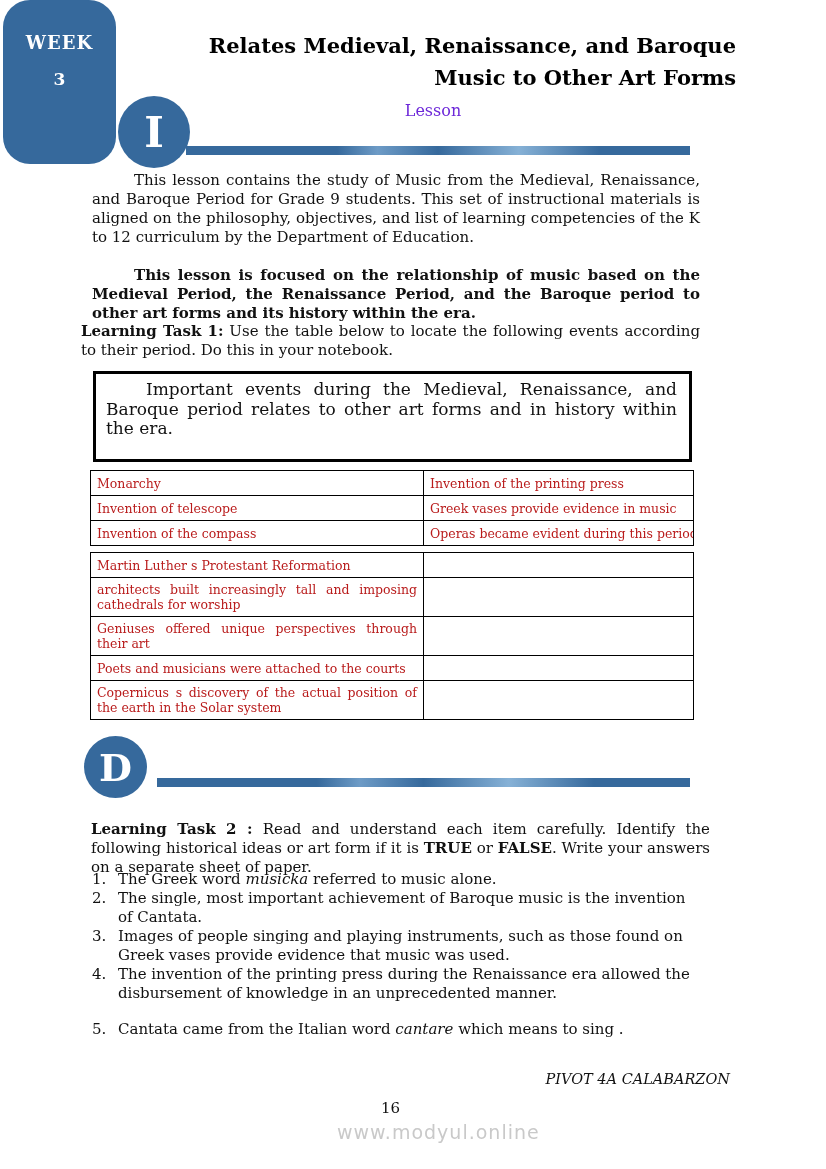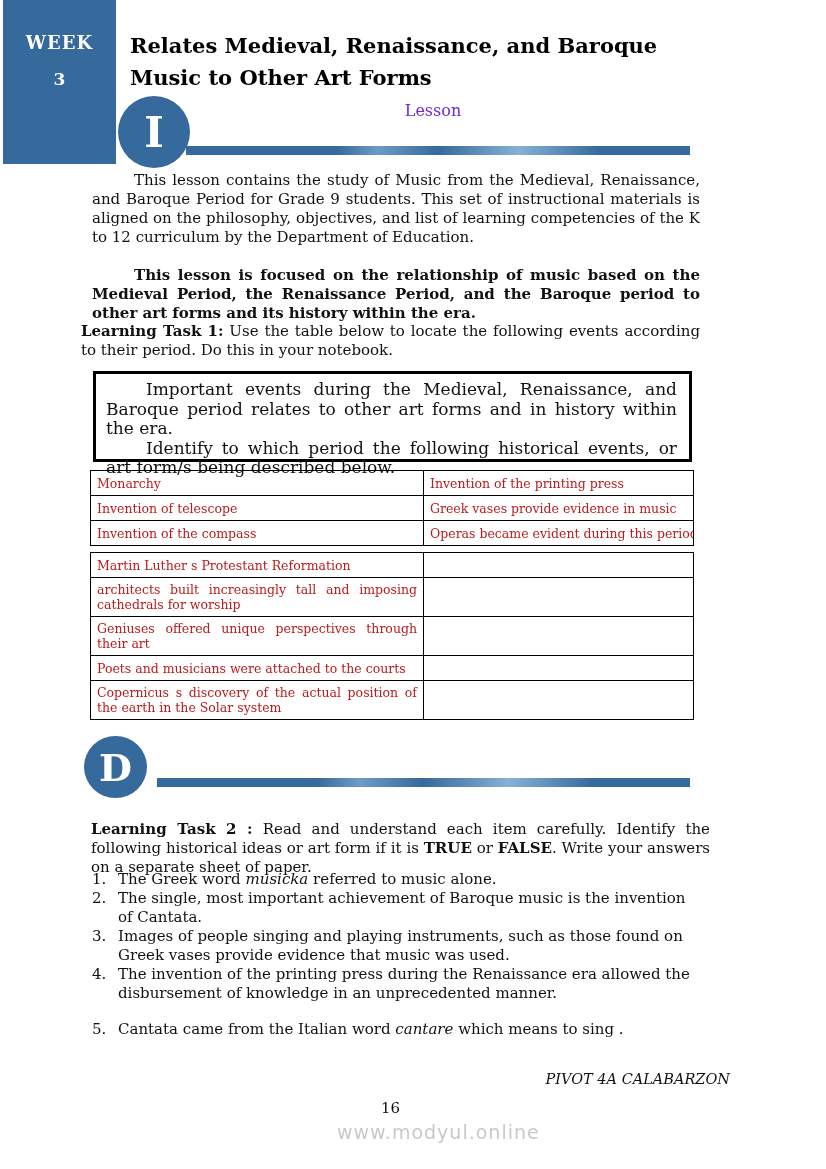--- a/index.html
+++ b/index.html
@@ -8,29 +8,29 @@
     position:relative;
     width:826px; height:1169px;
     background:#ffffff;
     font-family:"DejaVu Serif","Liberation Serif",serif;
     color:#1a1a1a;
     overflow:hidden;
   }
   
   .week-box {
     position:absolute; left:3px; top:0; width:113px; height:164px;
-    background:#36699c; color:#ffffff; text-align:center;
+    background:#36699c; color:#ffffff; text-align:center;border-radius:27px;
   }
   .week-word { margin-top:32px; font-size:18px; font-weight:bold; letter-spacing:1px; }
   .week-num  { margin-top:16px; font-size:17px; font-weight:bold; }
 
   
   .title {
     position:absolute; left:130px; top:30px; width:606px;
-    text-align:left; font-weight:bold; font-size:21px; line-height:32px; color:#000;
+    text-align:right; font-weight:bold; font-size:21px; line-height:32px; color:#000;
   }
   .lesson-label {
     position:absolute; left:130px; top:101px; width:606px;
     text-align:center; font-size:16px; color:#6d28d9;
   }
 
   
   .circle {
     position:absolute; border-radius:50%;
     background:#36699c; color:#ffffff;
@@ -126,21 +126,20 @@
 
   <div class="para p-intro1">This lesson contains the study of Music from the Medieval, Renaissance, and Baroque Period for Grade 9 students. This set of instructional materials is aligned on the philosophy, objectives, and list of learning competencies of the K to 12 curriculum by the Department of Education.</div>
   <div class="para p-intro2">This lesson is focused on the relationship of music based on the Medieval Period, the Renaissance Period, and the Baroque period to other art forms and its history within the era.</div>
 
   <div class="para p-task1">
     <span class="bold">Learning Task 1:</span><span> Use the table below to locate the following events according to their period. Do this in your notebook.</span>
   </div>
 
   <div class="infobox">
     <p>Important events during the Medieval, Renaissance, and Baroque period relates to other art forms and in history within the era.</p>
-    <p>Identify to which period the following historical events, or art form/s being described below.</p>
   </div>
 
   <table class="events tbl-top">
     <tbody>
       <tr>
         <td class="c1">Monarchy</td>
         <td class="c2">Invention of the printing press</td>
       </tr>
       <tr>
         <td class="c1">Invention of telescope</td>

